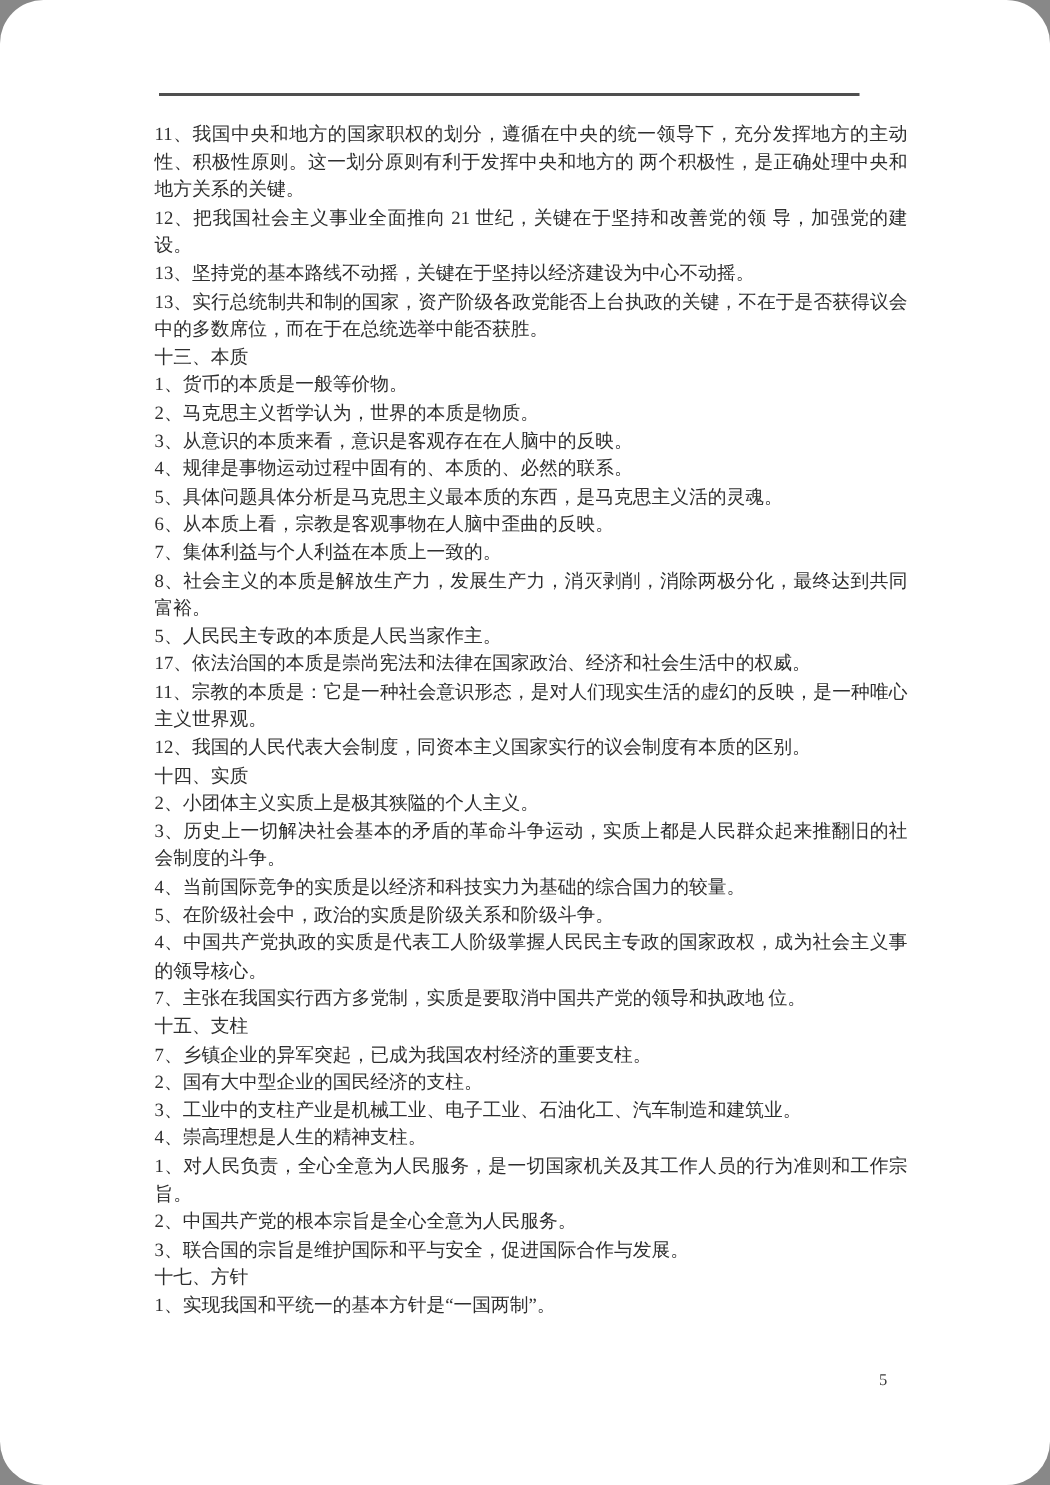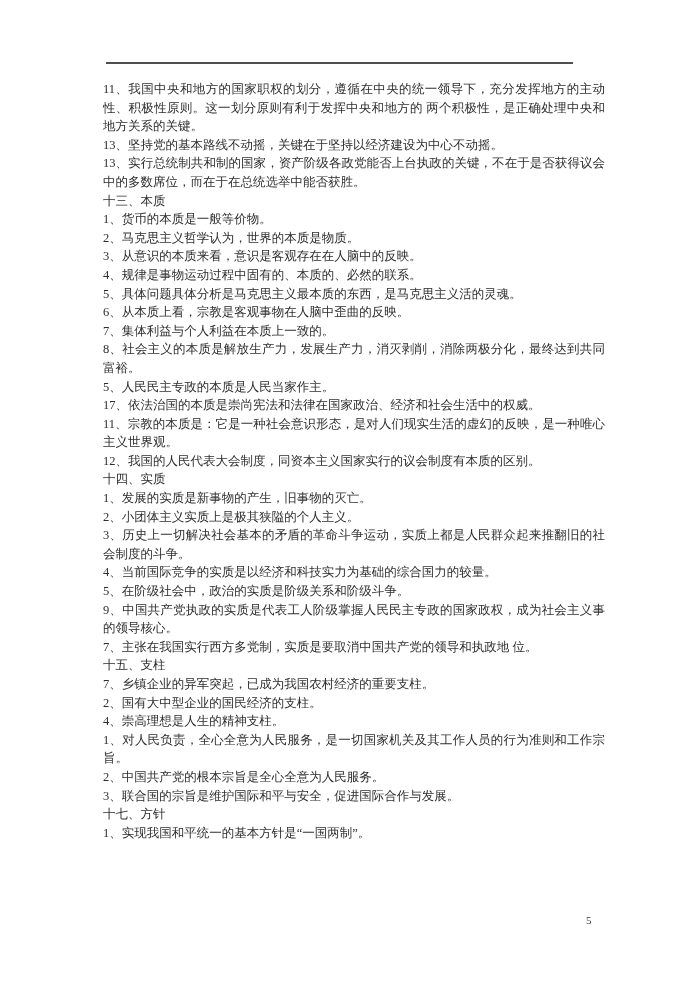--- a/index.html
+++ b/index.html
@@ -3,20 +3,21 @@
 <meta charset="utf-8">
 <style>
   html, body { margin: 0; padding: 0; background: #888; }
   .page {
     position: relative;
     width: 700px;
     height: 990px;
     background: #ffffff;
     overflow: hidden;
     font-family: "Liberation Serif", "DejaVu Serif", serif;
+    border-radius: 29px;
   }
   .header-rule {
     position: absolute;
     left: 106px;
     top: 62px;
     width: 467px;
     height: 2px;
     background: #4f4f4f;
   }
   .content {
@@ -42,49 +43,50 @@
   }
 </style>
 </head>
 <body>
 
 <div class="page">
   <div class="header-rule"></div>
 
   <div class="content">
     <p>11、我国中央和地方的国家职权的划分，遵循在中央的统一领导下，充分发挥地方的主动性、积极性原则。这一划分原则有利于发挥中央和地方的 两个积极性，是正确处理中央和地方关系的关键。</p>
+    <p>12、把我国社会主义事业全面推向 21 世纪，关键在于坚持和改善党的领 导，加强党的建设。</p>
     <p>13、坚持党的基本路线不动摇，关键在于坚持以经济建设为中心不动摇。</p>
     <p>13、实行总统制共和制的国家，资产阶级各政党能否上台执政的关键，不在于是否获得议会中的多数席位，而在于在总统选举中能否获胜。</p>
 
     <p>十三、本质</p>
     <p>1、货币的本质是一般等价物。</p>
     <p>2、马克思主义哲学认为，世界的本质是物质。</p>
     <p>3、从意识的本质来看，意识是客观存在在人脑中的反映。</p>
     <p>4、规律是事物运动过程中固有的、本质的、必然的联系。</p>
     <p>5、具体问题具体分析是马克思主义最本质的东西，是马克思主义活的灵魂。</p>
     <p>6、从本质上看，宗教是客观事物在人脑中歪曲的反映。</p>
     <p>7、集体利益与个人利益在本质上一致的。</p>
     <p>8、社会主义的本质是解放生产力，发展生产力，消灭剥削，消除两极分化，最终达到共同富裕。</p>
     <p>5、人民民主专政的本质是人民当家作主。</p>
     <p>17、依法治国的本质是崇尚宪法和法律在国家政治、经济和社会生活中的权威。</p>
     <p>11、宗教的本质是：它是一种社会意识形态，是对人们现实生活的虚幻的反映，是一种唯心主义世界观。</p>
     <p>12、我国的人民代表大会制度，同资本主义国家实行的议会制度有本质的区别。</p>
 
     <p>十四、实质</p>
-    <p>1、发展的实质是新事物的产生，旧事物的灭亡。</p>
     <p>2、小团体主义实质上是极其狭隘的个人主义。</p>
     <p>3、历史上一切解决社会基本的矛盾的革命斗争运动，实质上都是人民群众起来推翻旧的社会制度的斗争。</p>
     <p>4、当前国际竞争的实质是以经济和科技实力为基础的综合国力的较量。</p>
     <p>5、在阶级社会中，政治的实质是阶级关系和阶级斗争。</p>
-    <p>9、中国共产党执政的实质是代表工人阶级掌握人民民主专政的国家政权，成为社会主义事的领导核心。</p>
+    <p>4、中国共产党执政的实质是代表工人阶级掌握人民民主专政的国家政权，成为社会主义事的领导核心。</p>
     <p>7、主张在我国实行西方多党制，实质是要取消中国共产党的领导和执政地 位。</p>
 
     <p>十五、支柱</p>
     <p>7、乡镇企业的异军突起，已成为我国农村经济的重要支柱。</p>
     <p>2、国有大中型企业的国民经济的支柱。</p>
+    <p>3、工业中的支柱产业是机械工业、电子工业、石油化工、汽车制造和建筑业。</p>
     <p>4、崇高理想是人生的精神支柱。</p>
 
     <p>1、对人民负责，全心全意为人民服务，是一切国家机关及其工作人员的行为准则和工作宗旨。</p>
     <p>2、中国共产党的根本宗旨是全心全意为人民服务。</p>
     <p>3、联合国的宗旨是维护国际和平与安全，促进国际合作与发展。</p>
 
     <p>十七、方针</p>
     <p>1、实现我国和平统一的基本方针是“一国两制”。</p>
   </div>
 

